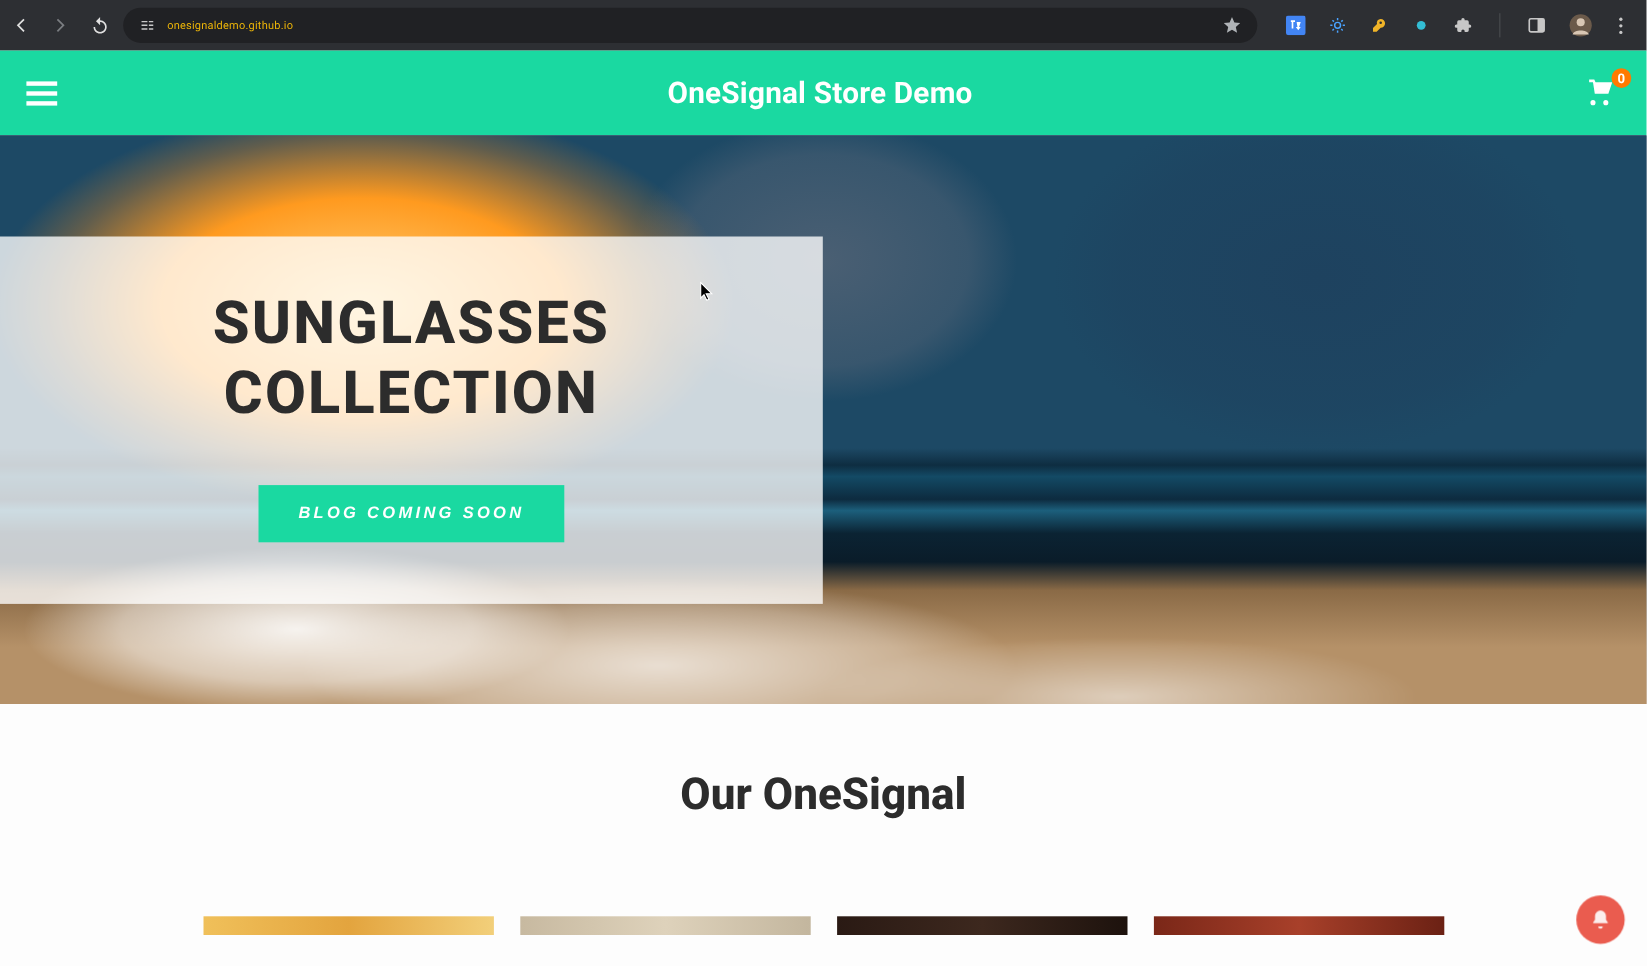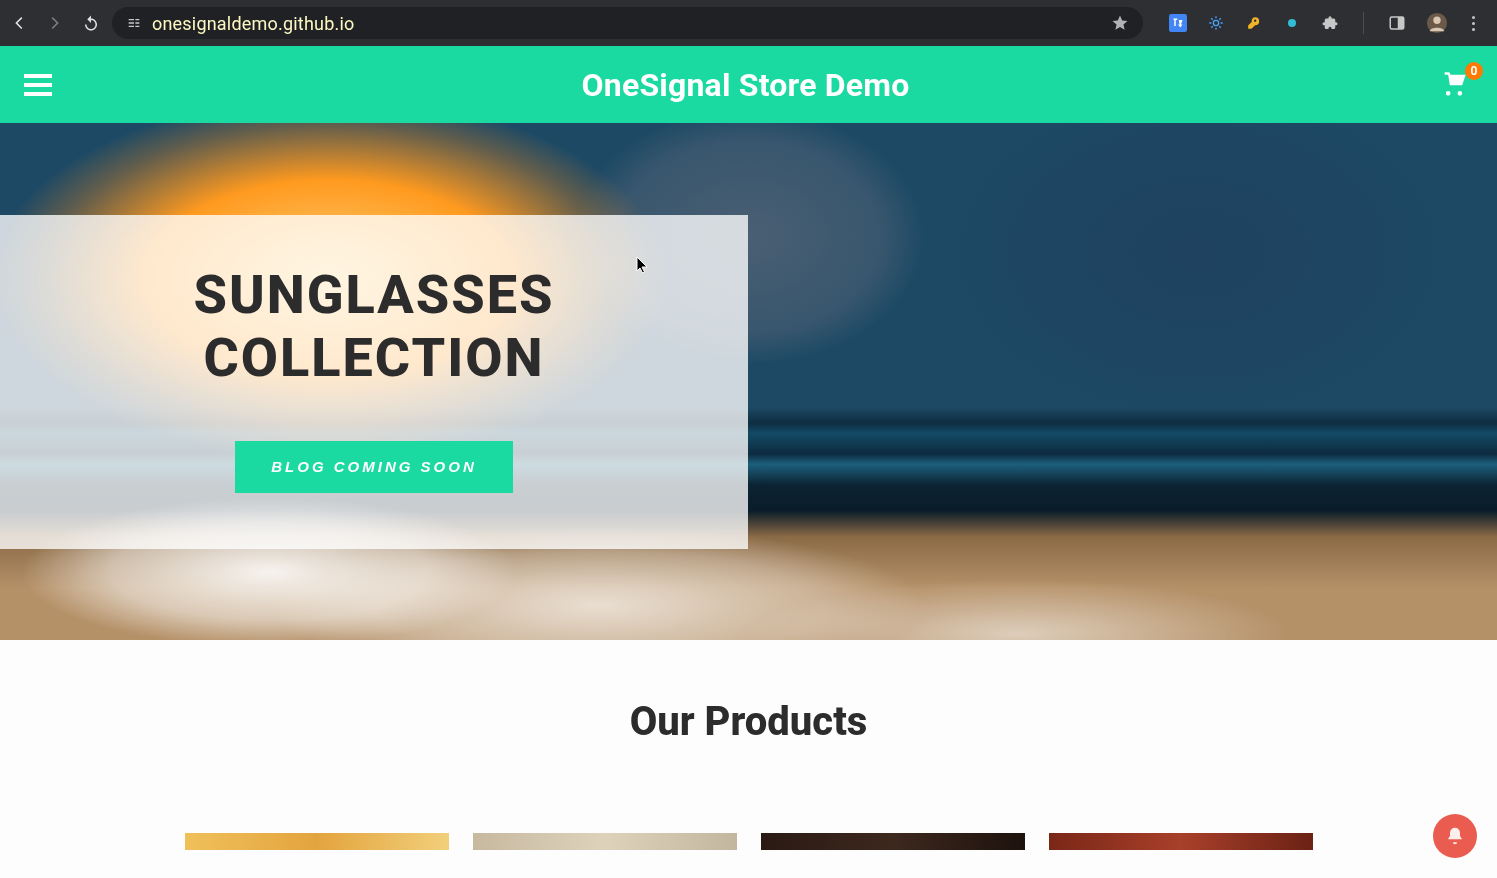--- a/index.html
+++ b/index.html
@@ -22,41 +22,41 @@
     display: flex;
     align-items: center;
     background: #202124;
     border-radius: 18px;
     height: 32px;
     padding: 0 14px;
     gap: 10px;
     color: #e2e2e2;
   }
   .addr-wrap .site-icon { width:16px; height:16px; display:flex; align-items:center; justify-content:center; }
-  .addr-text { flex:1; font-size:18px; color:#fef9c3; letter-spacing:0.2px; }
+  .addr-text { flex:1; font-size:10px; color:#eab308; letter-spacing:0.2px; }
   .addr-star { color:#9aa0a6; }
   .ext-icons { display:flex; gap:20px; align-items:center; padding:0 8px 0 14px; }
   .ext-icons .slot { width:18px; height:18px; display:flex; align-items:center; justify-content:center; }
   .chrome-divider { width:1px; height:22px; background:#4a4d51; margin:0 4px; }
   .kebab { display:flex; flex-direction:column; gap:3px; padding:0 4px;}
   .kebab span{ width:3px; height:3px; background:#c7c7c7; border-radius:50%; }
 
   
   .site-header {
     background:#1ad9a1;
     height:77px;
     display:flex;
     align-items:center;
     justify-content:space-between;
     padding:0 24px;
     color:#fff;
   }
   .hamburger { width:28px; height:22px; display:flex; flex-direction:column; justify-content:space-between; cursor:pointer;}
   .hamburger span{ height:4px; background:#fff; width:100%; }
-  .site-title { font-size:32px; font-weight:700; letter-spacing:0.2px; }
+  .site-title { font-size:27px; font-weight:700; letter-spacing:0.2px; }
   .cart-wrap { position:relative; width:34px; height:30px; cursor:pointer;}
   .cart-wrap svg { fill:#fff; }
   .cart-badge {
     position:absolute; top:-8px; right:-10px;
     background:#ff7a00; color:#fff;
     font-size:12px; font-weight:700;
     width:18px; height:18px; border-radius:50%;
     display:flex; align-items:center; justify-content:center;
   }
 
@@ -267,21 +267,21 @@
       <button class="btn btn-teal">BLOG COMING SOON</button>
     </div>
   </div>
 </section>
 
 <svg class="cursor-pointer" width="14" height="20" viewBox="0 0 14 20">
     <path fill="#000" stroke="#fff" stroke-width="1" d="M1 1l0 14 3-3 2.5 5 2-1-2.5-5 5 0z"></path>
   </svg>
 
 <section class="products">
-  <h2 class="products-title">Our Products</h2>
+  <h2 class="products-title">Our OneSignal</h2>
   <div class="products-grid">
     <div class="product p1"></div>
     <div class="product p2"></div>
     <div class="product p3"></div>
     <div class="product p4"></div>
   </div>
 </section>
 
 <div class="bell-fab">
   <svg viewBox="0 0 24 24">

